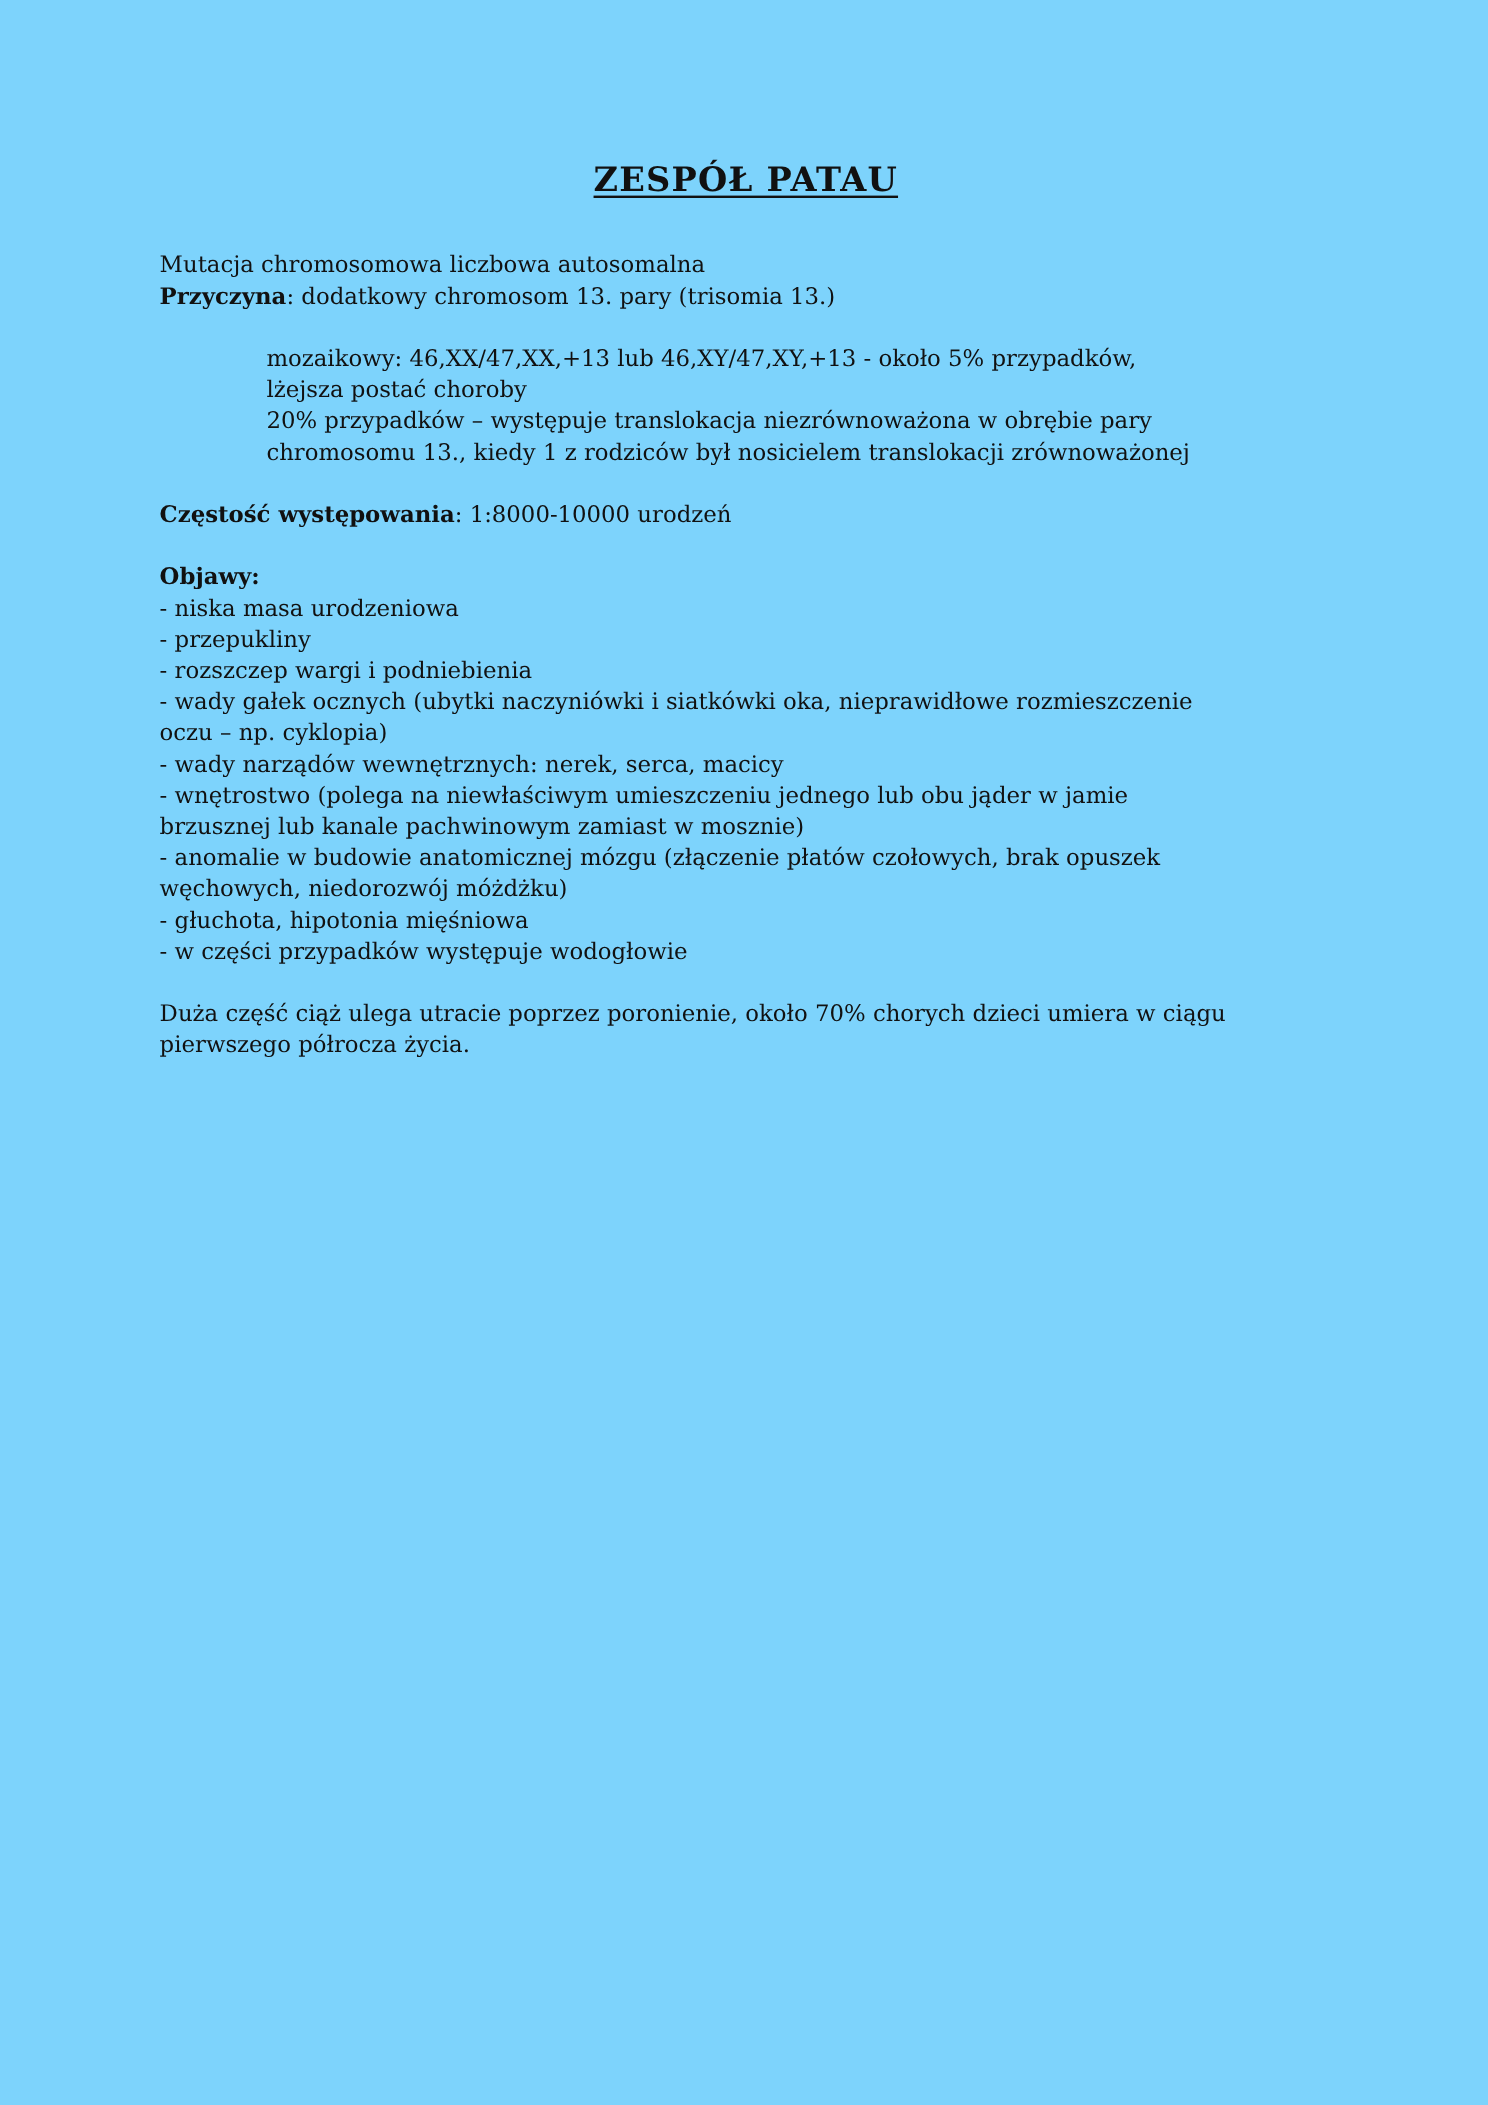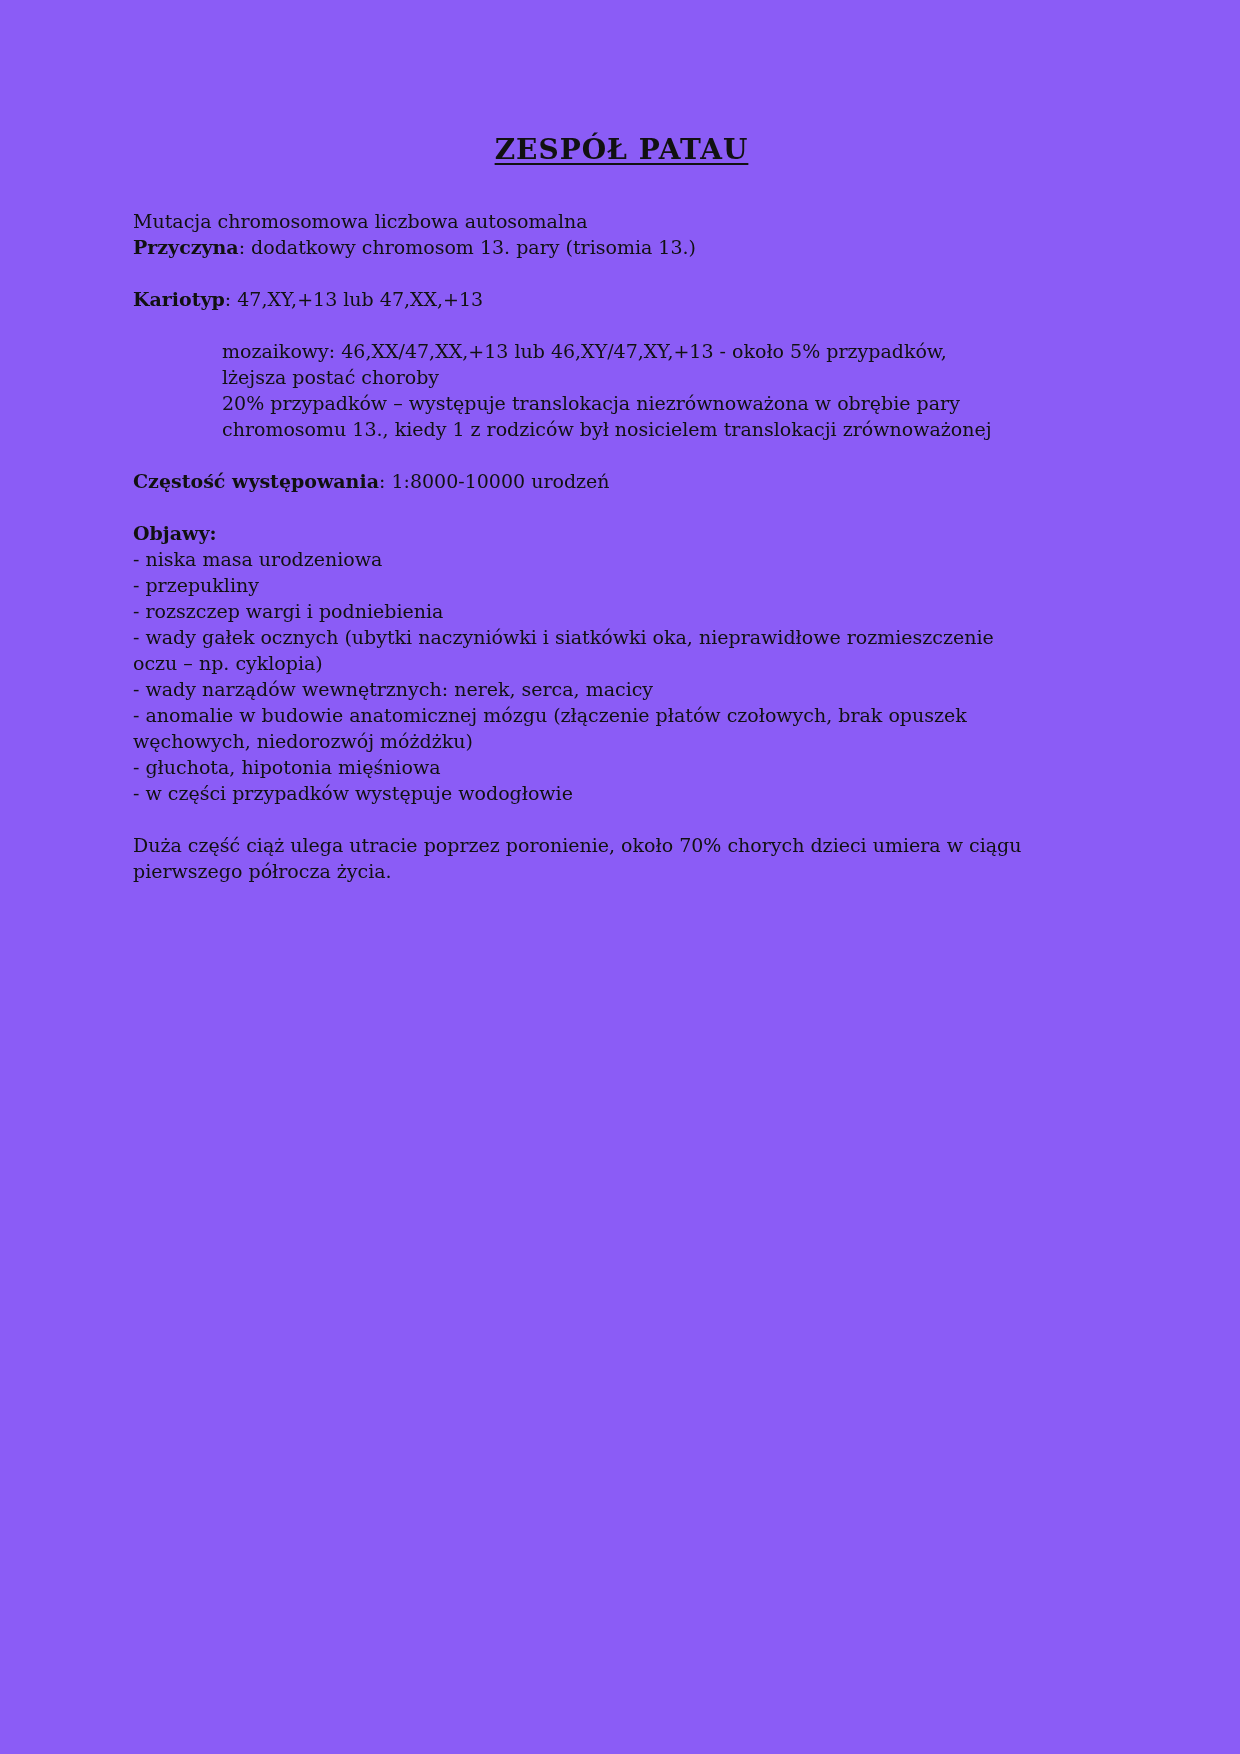--- a/index.html
+++ b/index.html
@@ -4,21 +4,21 @@
 <style>
   html, body {
     margin: 0;
     padding: 0;
     background: #ffffff;
   }
   .page {
     position: relative;
     width: 1240px;
     height: 1754px;
-    background: #8b5cf6;
+    background: #7dd3fc;
     box-sizing: border-box;
     padding: 130px 130px 0 133px;
     font-family: "DejaVu Serif", "Liberation Serif", serif;
     font-size: 19px;
     line-height: 26px;
     color: #111111;
   }
   .doc-title {
     font-size: 28px;
     line-height: 40px;
@@ -54,25 +54,20 @@
 
   <div>
     <p>
       <span>Mutacja chromosomowa liczbowa autosomalna</span>
     </p>
     <p>
       <span class="bold">Przyczyna</span><span>: dodatkowy chromosom 13. pary (trisomia 13.)</span>
     </p>
   </div>
 
-  <div class="block">
-    <p>
-      <span class="bold">Kariotyp</span><span>: 47,XY,+13 lub 47,XX,+13</span>
-    </p>
-  </div>
 
   <div class="block indented">
     <p class="multiline">mozaikowy: 46,XX/47,XX,+13 lub 46,XY/47,XY,+13 - około 5% przypadków,
 lżejsza postać choroby</p>
     <p class="multiline">20% przypadków – występuje translokacja niezrównoważona w obrębie pary
 chromosomu 13., kiedy 1 z rodziców był nosicielem translokacji zrównoważonej</p>
   </div>
 
   <div class="block">
     <p>
@@ -81,20 +76,22 @@
   </div>
 
   <div class="block">
     <p class="bold">Objawy:</p>
     <p class="multiline">- niska masa urodzeniowa</p>
     <p class="multiline">- przepukliny</p>
     <p class="multiline">- rozszczep wargi i podniebienia</p>
     <p class="multiline">- wady gałek ocznych (ubytki naczyniówki i siatkówki oka, nieprawidłowe rozmieszczenie
 oczu – np. cyklopia)</p>
     <p class="multiline">- wady narządów wewnętrznych: nerek, serca, macicy</p>
+    <p class="multiline">- wnętrostwo (polega na niewłaściwym umieszczeniu jednego lub obu jąder w jamie
+brzusznej lub kanale pachwinowym zamiast w mosznie)</p>
     <p class="multiline">- anomalie w budowie anatomicznej mózgu (złączenie płatów czołowych, brak opuszek
 węchowych, niedorozwój móżdżku)</p>
     <p class="multiline">- głuchota, hipotonia mięśniowa</p>
     <p class="multiline">- w części przypadków występuje wodogłowie</p>
   </div>
 
   <div class="block">
     <p class="multiline">Duża część ciąż ulega utracie poprzez poronienie, około 70% chorych dzieci umiera w ciągu
 pierwszego półrocza życia.</p>
   </div>

